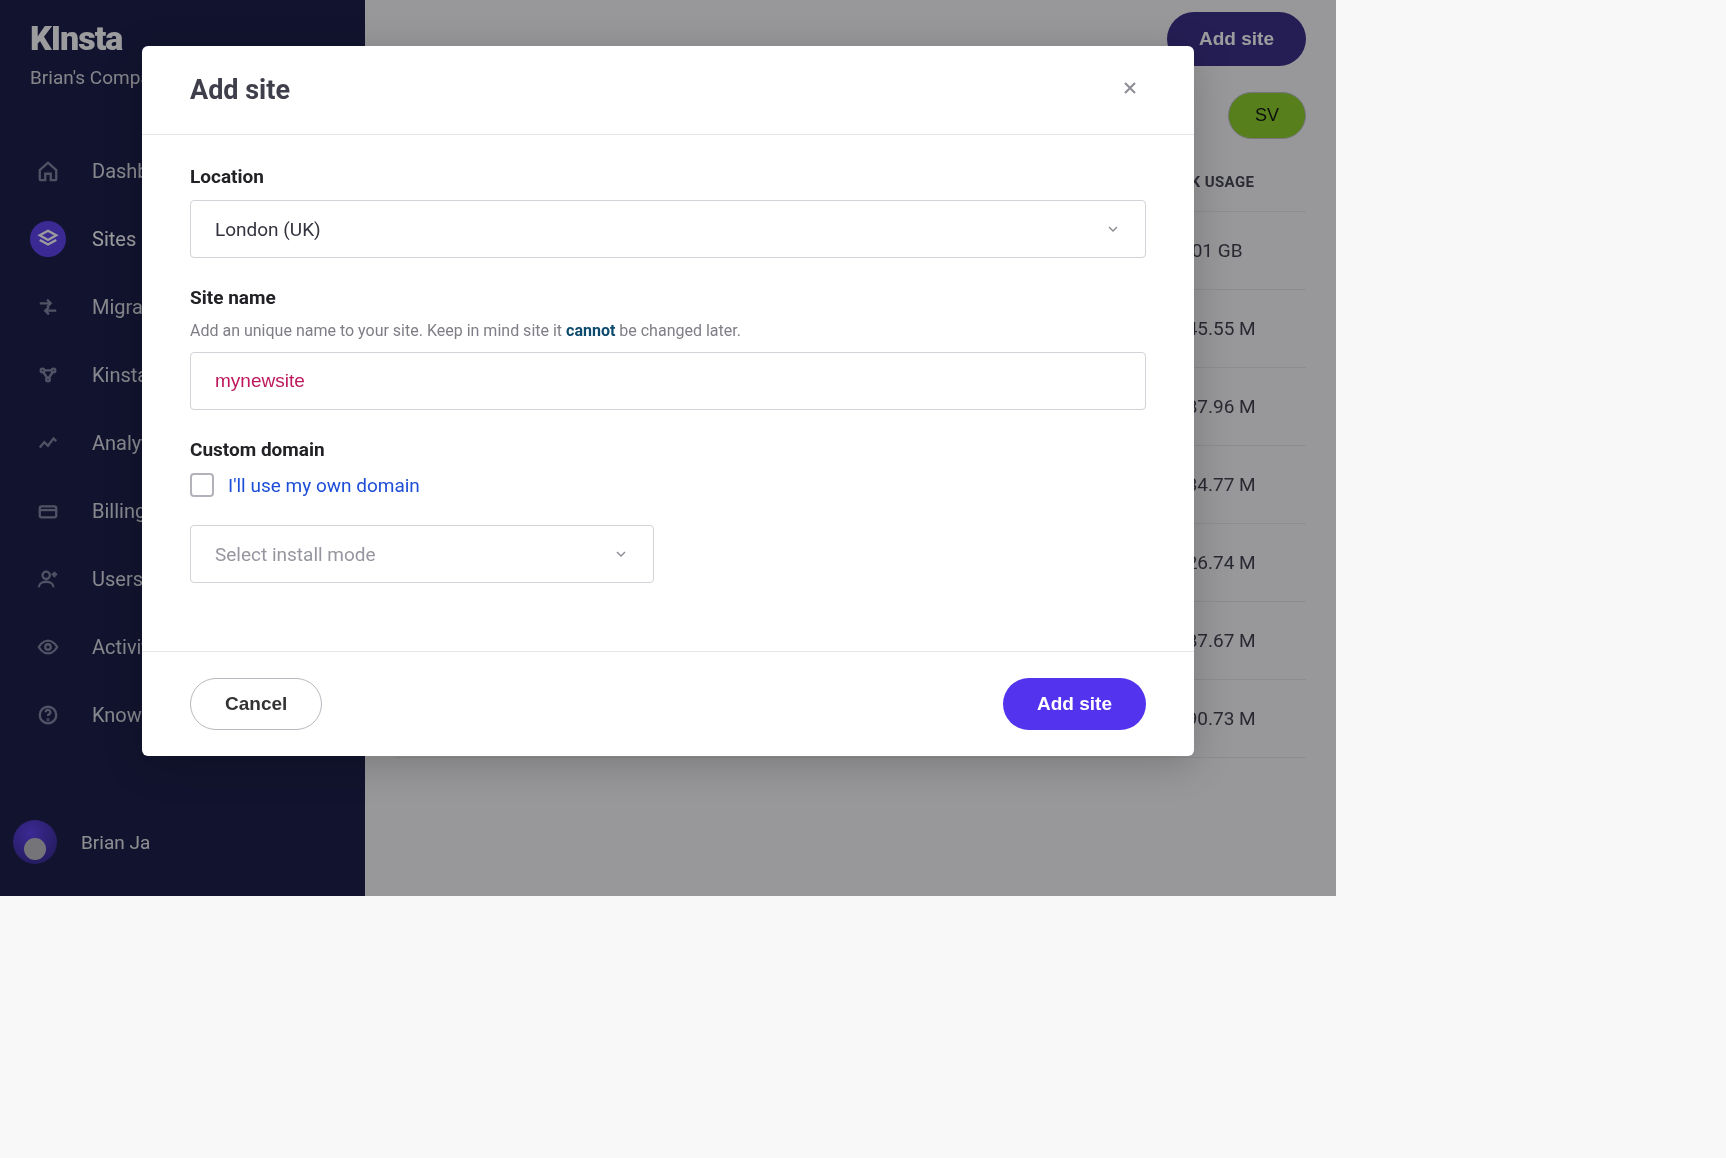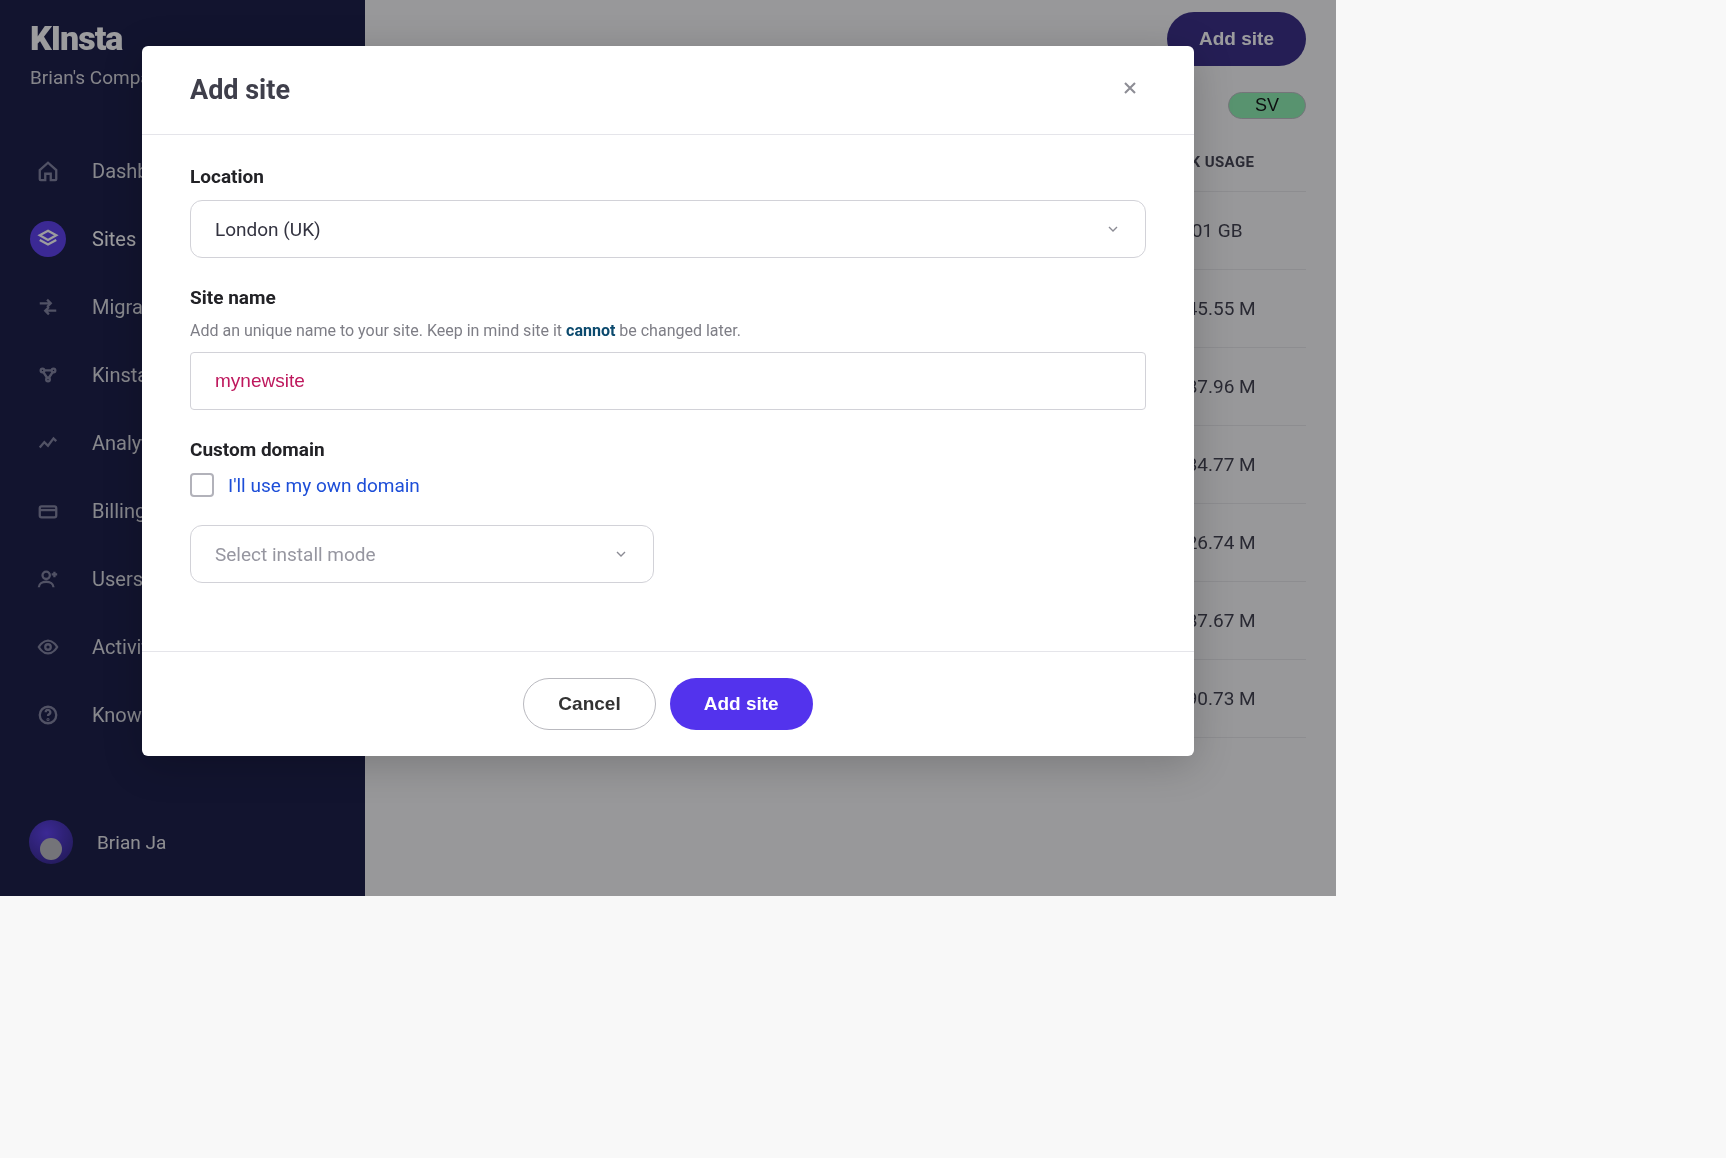--- a/index.html
+++ b/index.html
@@ -57,21 +57,21 @@
     background: #5333ED;
     border-radius: 50%;
     color: #FFFFFF;
   }
   .nav-item.active {
     color: #FFFFFF;
   }
   .profile {
     position: absolute;
     bottom: 20px;
-    left: 16px;
+    left: 0;
     width: 100%;
     display: flex;
     align-items: center;
     gap: 24px;
     padding: 12px 13px;
   }
   .avatar {
     width: 44px; height: 44px;
     border-radius: 50%;
     background: radial-gradient(circle at 40% 30%, #5333ED 0%, #2B1B8E 80%);
@@ -109,24 +109,24 @@
     padding:16px 32px;
     font-size:19px;
     font-weight:700;
     cursor:pointer;
     border:none;
   }
   .export-row{
     display:flex;justify-content:flex-end;padding:14px 0;
   }
   .outline-pill{
-    background:#86efac;
+    background:#84cc16;
     border:1px solid #B9B9BF;
     border-radius:30px;
-    padding:2px 26px;
+    padding:12px 26px;
     font-size:18px;
     cursor:pointer;
   }
   .table-header{
     display:flex;justify-content:flex-end;
     padding:20px 10px;border-bottom:1px solid #E4E4E7;
     font-size:15px;font-weight:700;color:#373744;letter-spacing:0.4px;
   }
   .table-header span{width:130px;text-align:left}
   .table-body .row{
@@ -183,21 +183,21 @@
   }
   .field-help {
     font-size: 16px;
     color: #7E7E86;
     margin-bottom: 12px;
   }
   .field-help strong { color: #0c4a6e; }
   .select {
     width: 100%;
     border: 1px solid #D2D2D8;
-    border-radius: 12px;
+    border-radius: 4px;
     height: 58px;
     display: flex;
     align-items: center;
     justify-content: space-between;
     padding: 0 24px;
     font-size: 19px;
     color: #333340;
     background: #fff;
     cursor: pointer;
     text-align: center;
@@ -217,21 +217,21 @@
     font-size:19px;color:#1d4ed8;
     cursor:pointer;
     margin-top:6px;
   }
   .checkbox {
     width:24px;height:24px;border:2px solid #B2B2BA;border-radius:4px;background:#fff;
   }
   .modal-footer {
     border-top: 1px solid #E5E5EA;
     padding: 26px 48px;
-    display:flex;justify-content:center;gap:14px;
+    display:flex;justify-content:space-between;gap:14px;
   }
   .btn-cancel {
     background:#fff;border:1px solid #B9B9BF;border-radius:30px;
     padding:14px 34px;font-size:19px;font-weight:700;cursor:pointer;color:#333;
   }
   .btn-primary {
     background:#5333ED;border:none;color:#fff;border-radius:30px;
     padding:14px 34px;font-size:19px;font-weight:700;cursor:pointer;
   }
   .chevron-down-svg{width:16px;height:16px;stroke:#8B8B94;stroke-width:2;fill:none}

